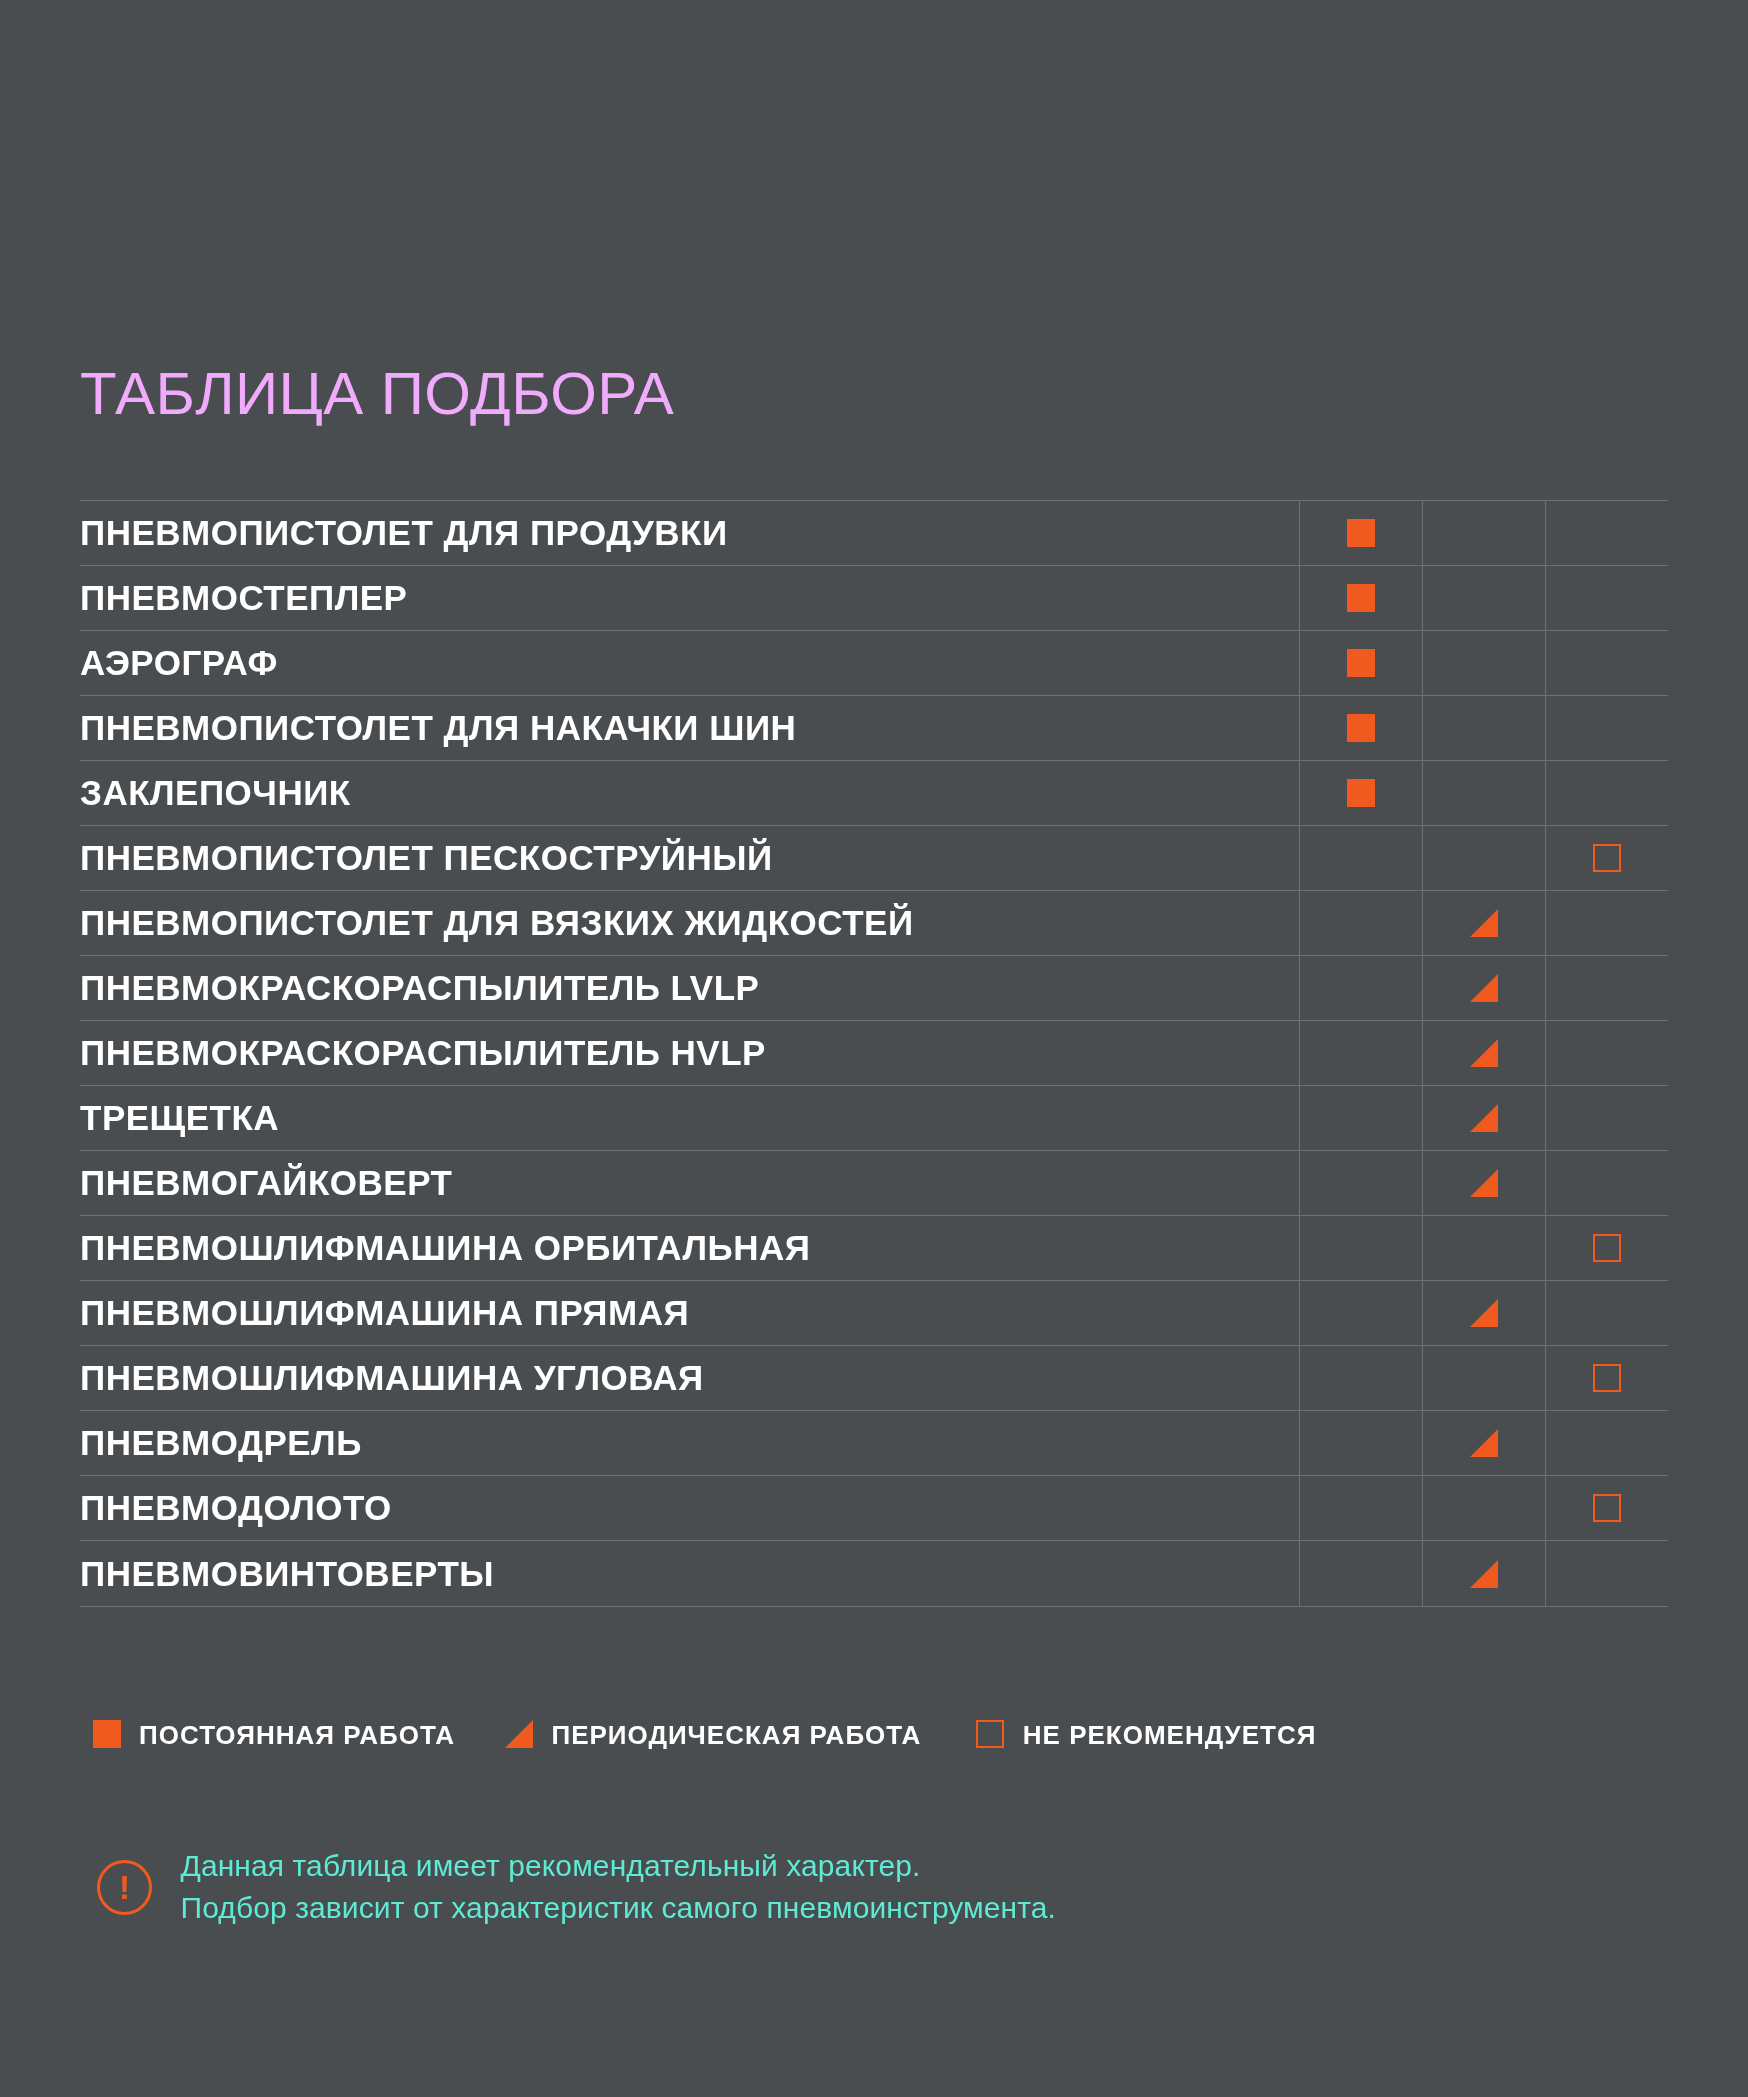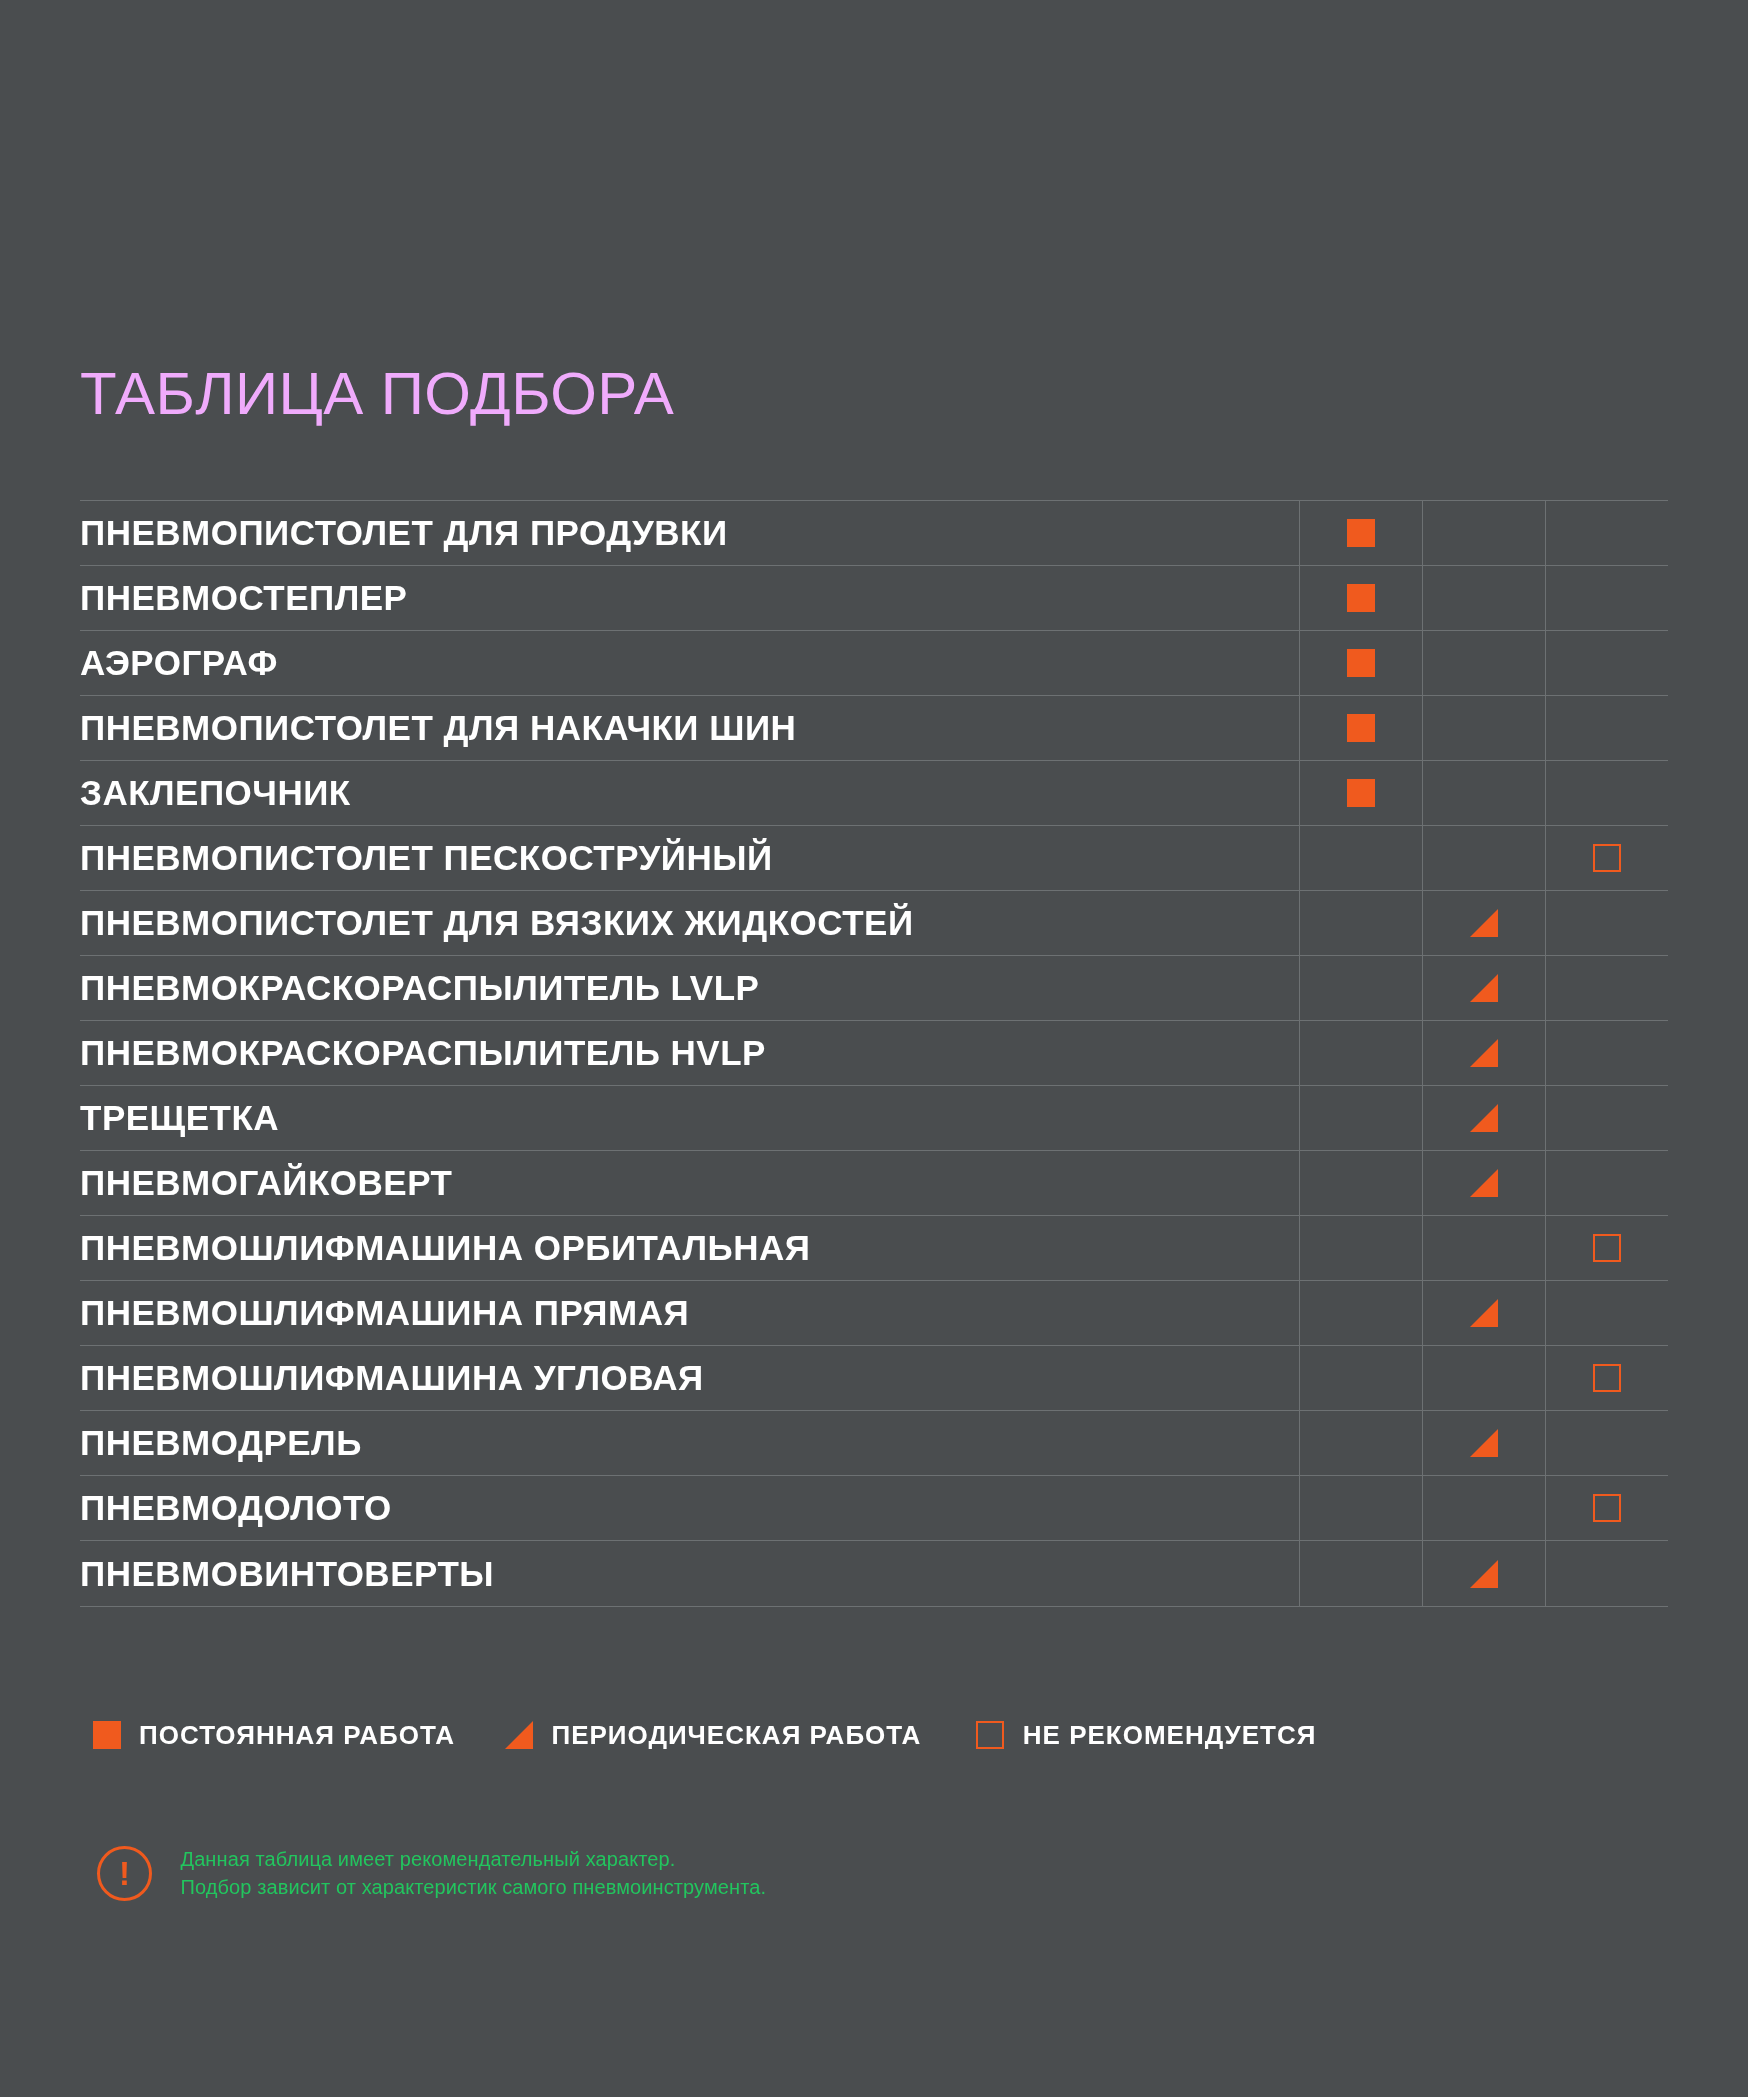--- a/index.html
+++ b/index.html
@@ -104,21 +104,20 @@
   
   .legend {
     margin-top: 113px;
     display: flex;
     align-items: center;
     gap: 0;
     padding-left: 12.6px;
   }
   .legend-item {
     display: flex;
-    align-items: center;
   }
   .legend-item .lbl {
     font-size: 26px;
     font-weight: 700;
     letter-spacing: 1px;
     text-transform: uppercase;
     color: #ffffff;
     margin-left: 18.5px;
     white-space: nowrap;
   }
@@ -146,23 +145,23 @@
     left: 0; right: 0;
     top: 50%;
     transform: translateY(-50%);
     text-align: center;
     font-size: 33px;
     font-weight: 700;
     line-height: 1;
     color: #f05a1e;
   }
   .note-text {
-    font-size: 20px;
+    font-size: 30px;
     line-height: 1.42;
-    color: #22c55e;
+    color: #5eead4;
     letter-spacing: 0.1px;
   }
   .note-text span { display: block; white-space: pre; }
 </style>
 </head>
 <body>
 
 <div class="page">
 
   <h1 class="title">

